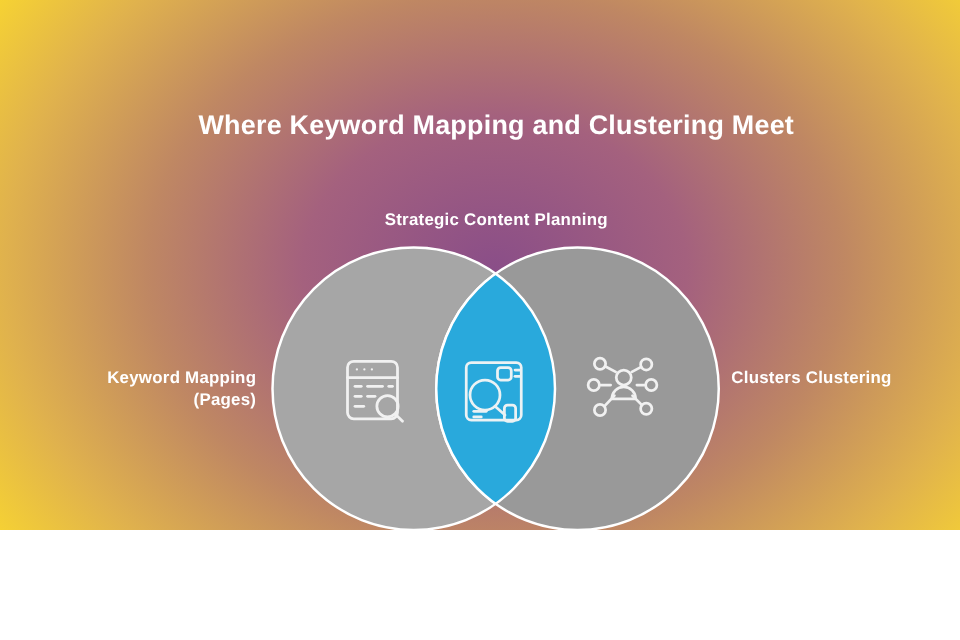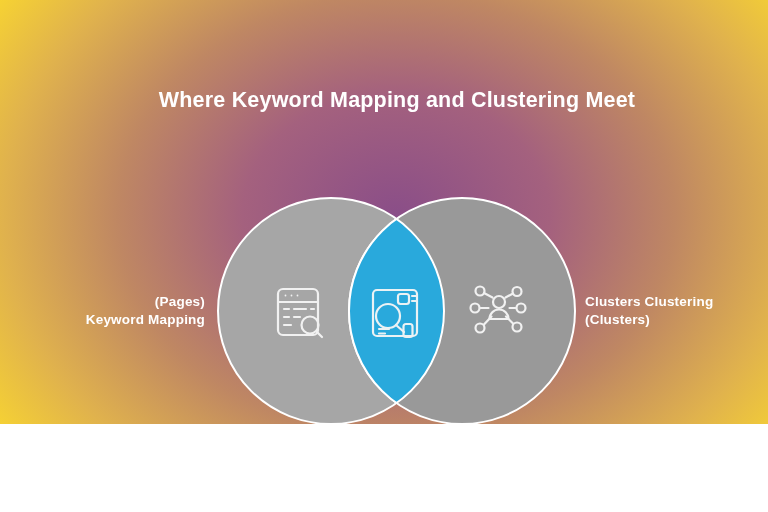--- a/index.html
+++ b/index.html
@@ -32,20 +32,21 @@
   .icon-stroke{fill:none;stroke:#f6f6f6;stroke-width:2.2;
     stroke-linecap:round;stroke-linejoin:round;opacity:.95;}
 </style>
 </head>
 <body>
 
 <div class="stage">
 
   <h1 class="title">Where Keyword Mapping and Clustering Meet</h1>
 
+  <div class="subtitle">Strategic Content Planning</div>
 
   <svg class="venn-svg" width="768" height="512" viewBox="0 0 768 512">
     <defs>
       <clipPath id="clip-left">
           <circle cx="331" cy="311" r="113"></circle>
         </clipPath>
       <clipPath id="clip-right">
           <circle cx="462" cy="311" r="113"></circle>
         </clipPath>
     </defs>
@@ -102,22 +103,21 @@
       <line x1="492.5" y1="297.5" x2="484" y2="293"></line>
       <line x1="488.5" y1="308" x2="480.5" y2="308"></line>
       <line x1="491.5" y1="316.5" x2="484" y2="324.5"></line>
       <line x1="505.5" y1="297.5" x2="513" y2="293.5"></line>
       <line x1="509.5" y1="308" x2="515.5" y2="308"></line>
       <line x1="506" y1="316.5" x2="513" y2="323.5"></line>
     </g>
   </svg>
 
   <div class="set-label left">
+    <span>Keyword Mapping</span>
     <span>(Pages)</span>
-    <span>Keyword Mapping</span>
   </div>
 
   <div class="set-label right">
     <span>Clusters Clustering</span>
-    <span>(Clusters)</span>
   </div>
 
 </div>
 
 </body></html>

